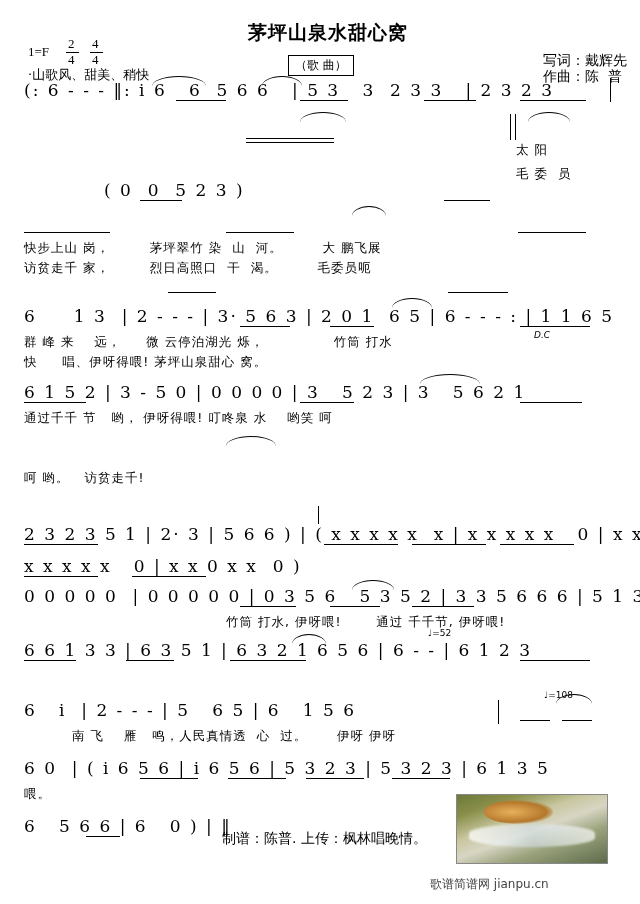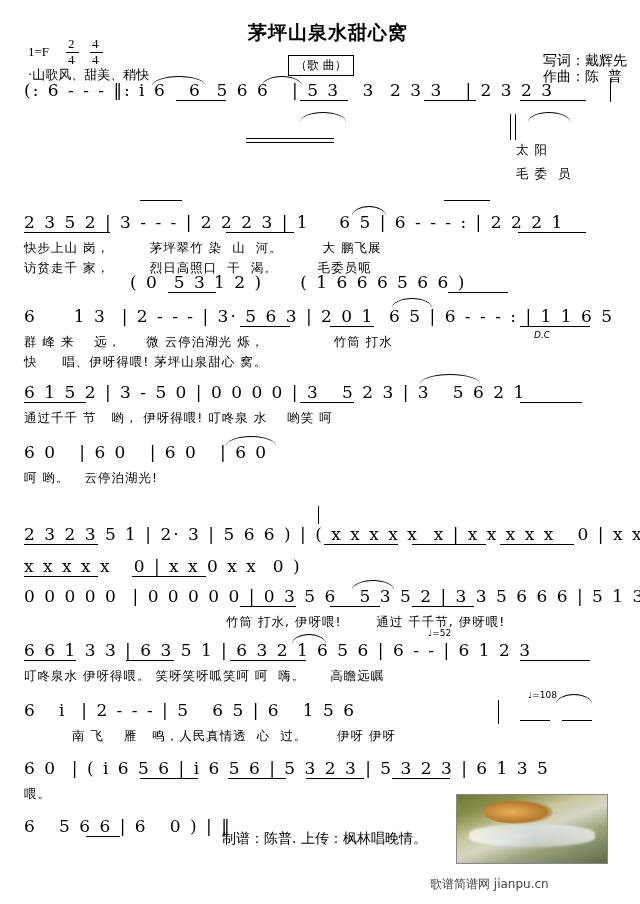--- a/index.html
+++ b/index.html
@@ -67,54 +67,52 @@
   <div class="underline1" style="left:520px;top:100px;width:66px;"></div>
 
   <div class="underline1" style="left:246px;top:138px;width:88px;"></div>
   <div class="underline1" style="left:246px;top:142px;width:88px;"></div>
   <div class="slur" style="left:300px;top:112px;width:46px;"></div>
   <div class="slur" style="left:528px;top:112px;width:42px;"></div>
   <div class="bar" style="left:510px;top:114px;height:26px;"></div>
   <div class="bar" style="left:515px;top:114px;height:26px;"></div>
   <div class="t lyr cn" style="left:516px;top:142px;">太 阳      </div>
 
+  <div class="t num" style="left:104px;top:180px;letter-spacing:2px;">( 0  0  5 2 3 )</div>
   <div class="underline1" style="left:140px;top:200px;width:42px;"></div>
   <div class="t lyr cn" style="left:516px;top:166px;">毛 委  员</div>
   <div class="underline1" style="left:444px;top:200px;width:46px;"></div>
 
-  <div class="t num" style="left:24px;top:212px;letter-spacing:2px;">2 3 5 2 | 3 - - - | 2 2 2 3 | 1    6 5 | 6 - - - : | 2 2 2 1</div>
   <div class="underline1" style="left:24px;top:232px;width:86px;"></div>
   <div class="underline1" style="left:226px;top:232px;width:68px;"></div>
   <div class="underline1" style="left:518px;top:232px;width:68px;"></div>
   <div class="slur" style="left:352px;top:206px;width:34px;"></div>
   <div class="t lyr cn" style="left:24px;top:260px;">访贫走千 家，        烈日高照口  干  渴。        毛委员呃</div>
   <div class="t lyr cn" style="left:24px;top:240px;">快步上山 岗，        茅坪翠竹 染  山  河。        大 鹏飞展</div>
 
-  <div class="t num" style="left:130px;top:272px;letter-spacing:2px;">( 0  5 3 1 2 )     ( 1 6 6 6 5 6 6 )</div>
   <div class="underline1" style="left:168px;top:292px;width:48px;"></div>
   <div class="underline1" style="left:448px;top:292px;width:60px;"></div>
 
   <div class="t num" style="left:24px;top:306px;letter-spacing:2px;">6     1 3  | 2 - - - | 3· 5 6 3 | 2 0 1  6 5 | 6 - - - : | 1 1 6 5</div>
   <div class="slur" style="left:392px;top:298px;width:40px;"></div>
   <div class="underline1" style="left:240px;top:326px;width:50px;"></div>
   <div class="underline1" style="left:330px;top:326px;width:44px;"></div>
   <div class="underline1" style="left:520px;top:326px;width:70px;"></div>
   <div class="t tiny ital" style="left:492px;top:330px;">D.C</div>
   <div class="t lyr cn" style="left:24px;top:354px;">快     唱、伊呀得喂! 茅坪山泉甜心 窝。</div>
   <div class="t lyr cn" style="left:24px;top:334px;">群 峰 来    远，     微 云停泊湖光 烁，              竹筒 打水</div>
 
   <div class="t num" style="left:24px;top:382px;letter-spacing:2px;">6 1 5 2 | 3 - 5 0 | 0 0 0 0 | 3   5 2 3 | 3   5 6 2 1</div>
   <div class="slur" style="left:420px;top:374px;width:60px;"></div>
   <div class="underline1" style="left:24px;top:402px;width:62px;"></div>
   <div class="underline1" style="left:300px;top:402px;width:54px;"></div>
   <div class="underline1" style="left:520px;top:402px;width:62px;"></div>
   <div class="t lyr cn" style="left:24px;top:410px;">通过千千 节   哟， 伊呀得喂! 叮咚泉 水    哟笑 呵</div>
 
-  <div class="t num" style="left:24px;top:442px;letter-spacing:2px;">6 0   | 6 0   | 6 0   | 6 0</div>
-  <div class="t lyr cn" style="left:24px;top:470px;">呵 哟。   云停泊湖光!</div>
+  <div class="t lyr cn" style="left:24px;top:470px;">呵 哟。   访贫走千!</div>
   <div class="slur" style="left:226px;top:436px;width:50px;"></div>
 
   <div class="t num" style="left:24px;top:524px;letter-spacing:2px;">2 3 2 3 5 1 | 2· 3 | 5 6 6 ) | ( x x x x x  x | x x x x x   0 | x x x x x</div>
   <div class="underline1" style="left:24px;top:544px;width:74px;"></div>
   <div class="underline1" style="left:324px;top:544px;width:74px;"></div>
   <div class="underline1" style="left:412px;top:544px;width:74px;"></div>
   <div class="underline1" style="left:500px;top:544px;width:74px;"></div>
   <div class="bar" style="left:318px;top:506px;height:18px;"></div>
 
   <div class="t num" style="left:24px;top:556px;letter-spacing:2px;">x x x x x   0 | x x 0 x x  0 )</div>
@@ -128,22 +126,21 @@
   <div class="slur" style="left:352px;top:580px;width:42px;"></div>
   <div class="t lyr cn" style="left:226px;top:614px;">竹筒 打水, 伊呀喂!       通过 千千节, 伊呀喂!</div>
   <div class="t tiny" style="left:428px;top:628px;">♩=52</div>
 
   <div class="t num" style="left:24px;top:640px;letter-spacing:2px;">6 6 1 3 3 | 6 3 5 1 | 6 3 2 1 6 5 6 | 6 - - | 6 1 2 3</div>
   <div class="underline1" style="left:24px;top:660px;width:52px;"></div>
   <div class="underline1" style="left:126px;top:660px;width:48px;"></div>
   <div class="underline1" style="left:230px;top:660px;width:76px;"></div>
   <div class="underline1" style="left:520px;top:660px;width:70px;"></div>
   <div class="slur" style="left:292px;top:634px;width:34px;"></div>
-  <div class="t lyr cn" style="left:24px;top:668px;">叮咚泉水 伊呀得喂。 笑呀笑呀呱笑呵 呵  嗨。     高瞻远瞩</div>
-  <div class="t tiny" style="left:528px;top:690px;">♩=108</div>
+  <div class="t tiny" style="left:544px;top:690px;">♩=108</div>
 
   <div class="t num" style="left:24px;top:700px;letter-spacing:2px;">6   i  | 2 - - - | 5   6 5 | 6   1 5 6</div>
   <div class="underline1" style="left:520px;top:720px;width:30px;"></div>
   <div class="underline1" style="left:562px;top:720px;width:30px;"></div>
   <div class="slur" style="left:556px;top:694px;width:36px;"></div>
   <div class="bar" style="left:498px;top:700px;height:24px;"></div>
   <div class="t lyr cn" style="left:24px;top:728px;margin-left:48px;">南 飞    雁   鸣，人民真情透  心  过。      伊呀 伊呀</div>
 
   <div class="t num" style="left:24px;top:758px;letter-spacing:2px;">6 0  | ( i 6 5 6 | i 6 5 6 | 5 3 2 3 | 5 3 2 3 | 6 1 3 5</div>
   <div class="underline1" style="left:140px;top:778px;width:58px;"></div>

